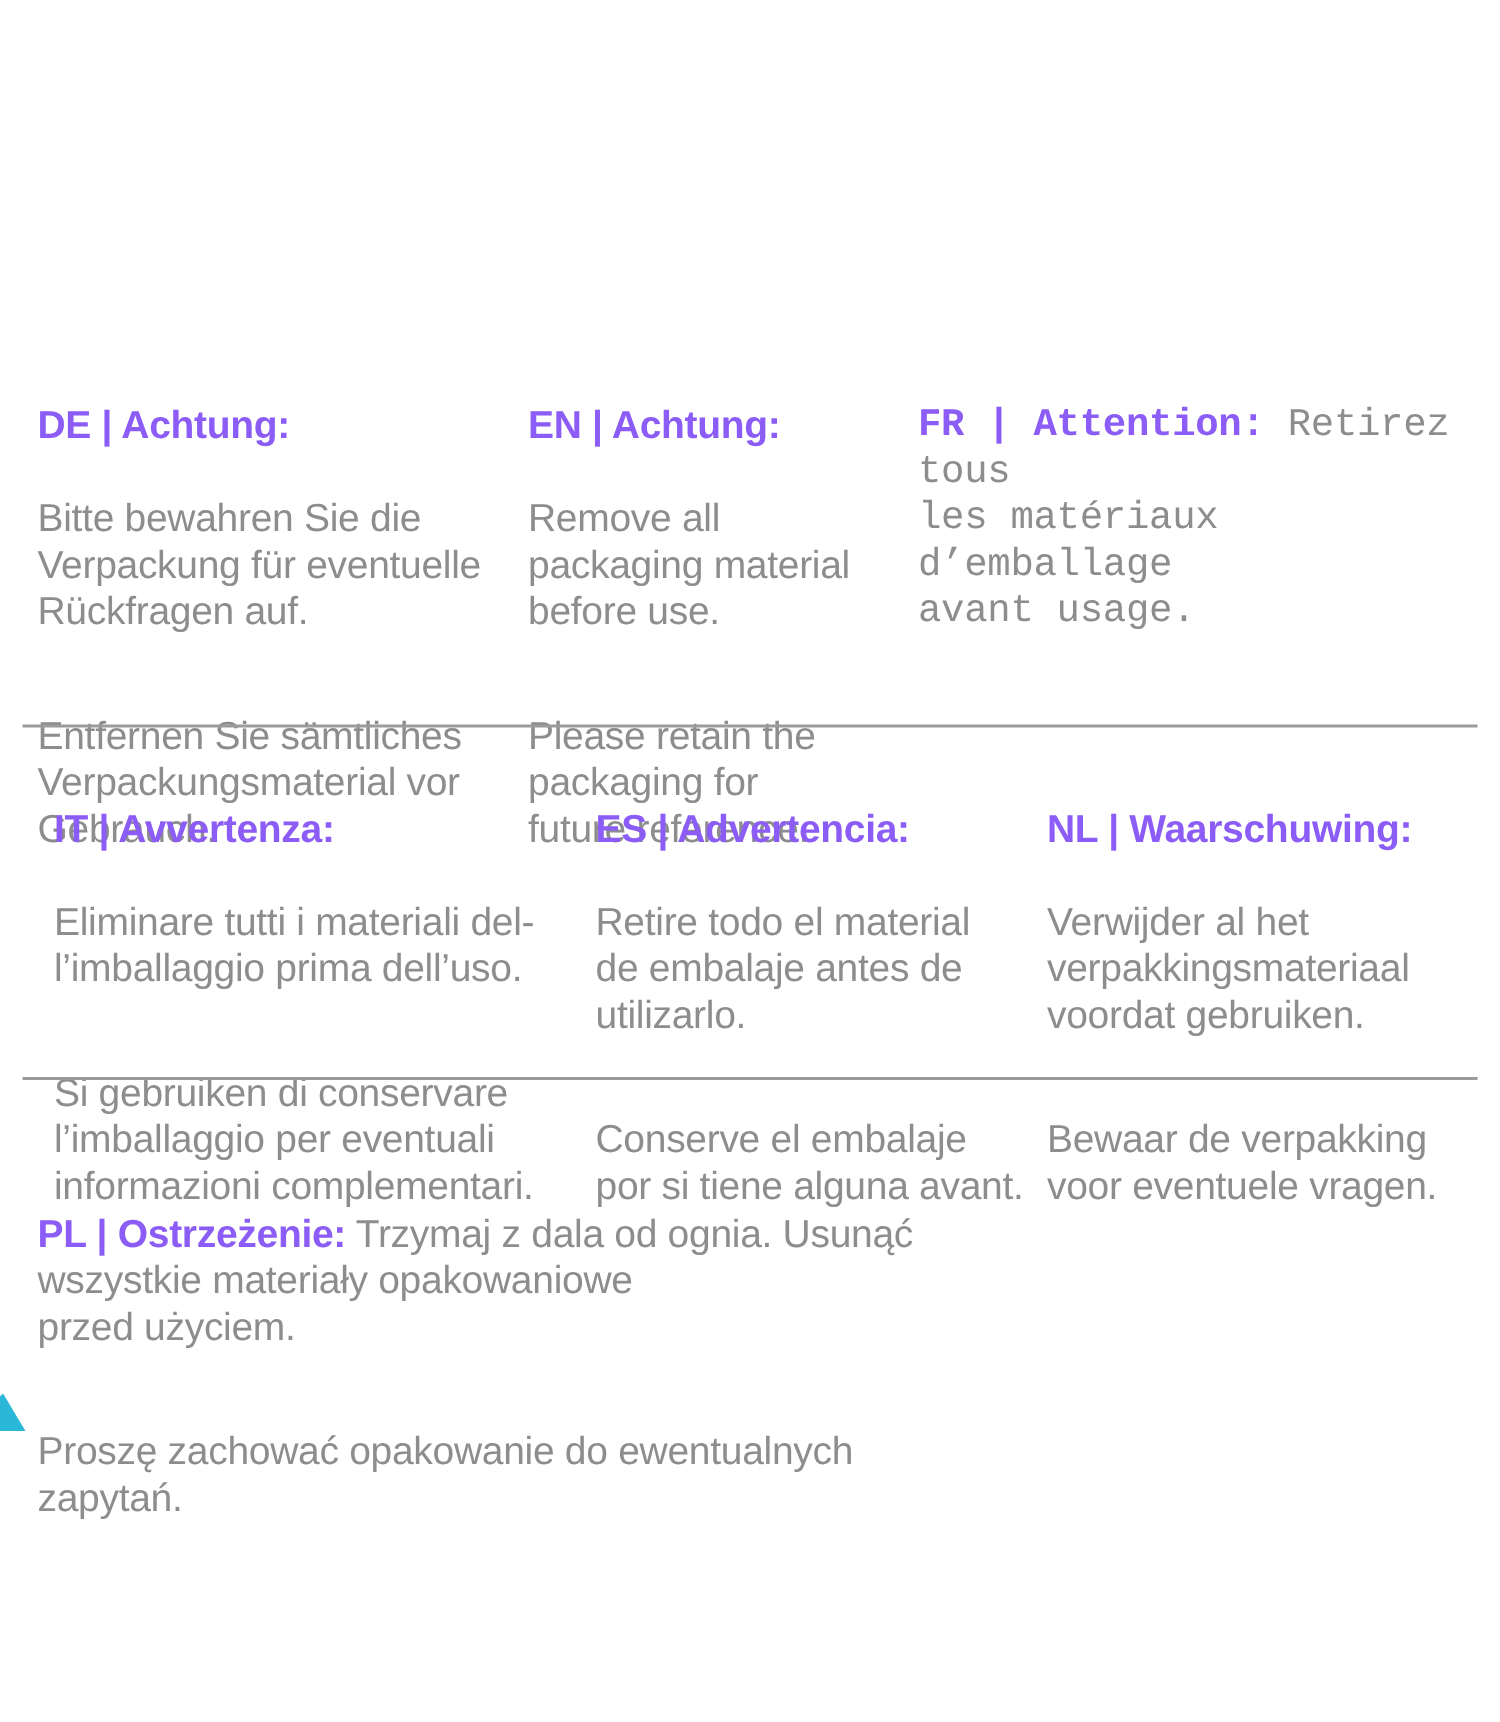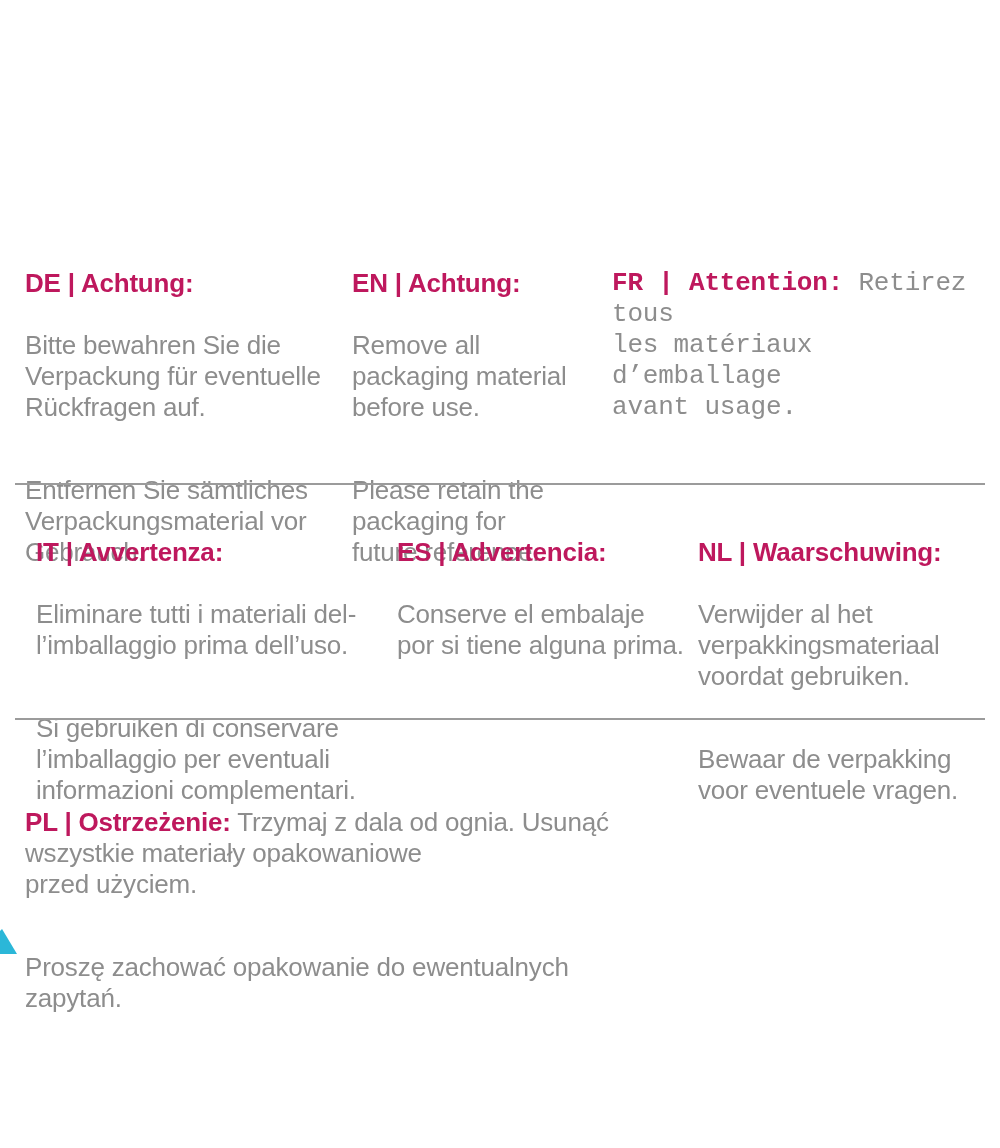--- a/index.html
+++ b/index.html
@@ -22,21 +22,21 @@
   .col {
     position: absolute;
     white-space: pre-line;
   }
   .col p {
     margin: 0 0 21px 0;
     white-space: pre-line;
   }
   .hd, .lead {
     font-weight: bold;
-    color: #be185d;
+    color: #8b5cf6;
   }
   .hd {
     margin: 0 !important;
   }
   .divider {
     position: absolute;
     left: 15px;
     right: 15px;
     height: 2px;
     background: #9b9b9b;
@@ -102,22 +102,25 @@
     <p class="hd">IT | Avvertenza:</p>
     <p>Eliminare tutti i materiali del-
 l’imballaggio prima dell’uso.</p>
     <p>Si gebruiken di conservare
 l’imballaggio per eventuali
 informazioni complementari.</p>
   </div>
 
   <div class="col s2c2">
     <p class="hd">ES | Advertencia:</p>
+    <p>Retire todo el material
+de embalaje antes de
+utilizarlo.</p>
     <p>Conserve el embalaje
-por si tiene alguna prima.</p>
+por si tiene alguna avant.</p>
   </div>
 
   <div class="col s2c3">
     <p class="hd">NL | Waarschuwing:</p>
     <p>Verwijder al het
 verpakkingsmateriaal
 voordat gebruiken.</p>
     <p>Bewaar de verpakking
 voor eventuele vragen.</p>
   </div>

